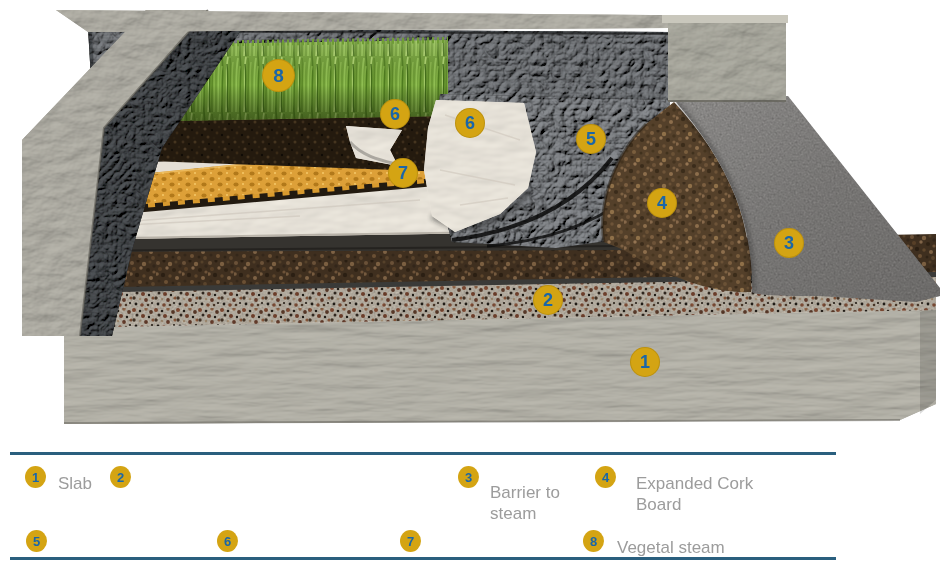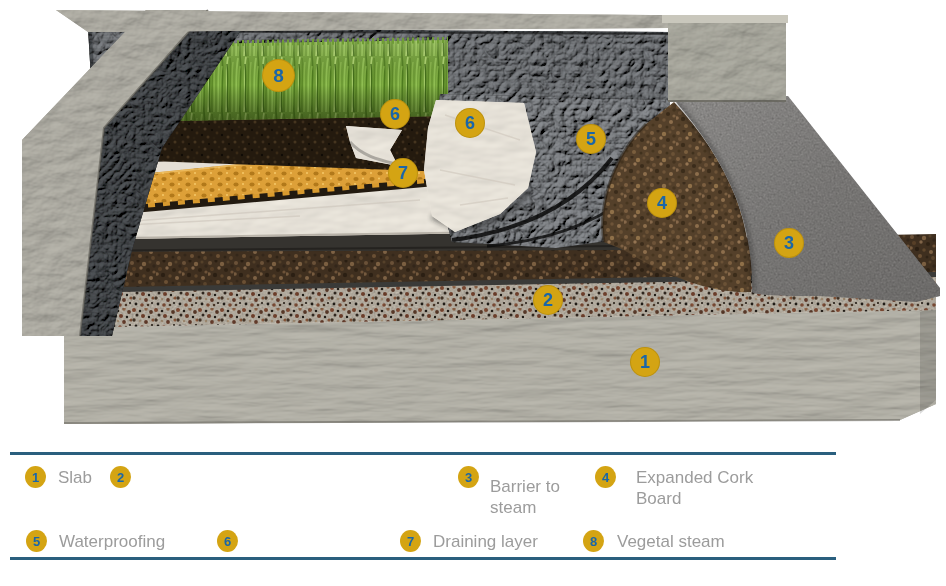--- a/index.html
+++ b/index.html
@@ -10,21 +10,21 @@
   .dbadge{position:absolute;width:30px;height:30px;border-radius:50%;
           background:#d4a413;color:#1a66a8;font-weight:bold;font-size:18px;
           display:flex;align-items:center;justify-content:center;
           box-shadow:0 0 0 1px rgba(120,90,0,.25) inset;}
   .dbadge.big{width:33px;height:33px;font-size:19px;}
   
   .rule{position:absolute;left:10px;width:826px;height:3px;background:#2a5f7e;}
   .lbadge{position:absolute;width:21px;height:22px;border-radius:50%;
           background:#d4a413;color:#1a66a8;font-weight:bold;font-size:13px;
           display:flex;align-items:center;justify-content:center;}
-  .ltext{position:absolute;color:#9c9c9c;font-size:17px;line-height:21px;}
+  .ltext{position:absolute;color:#9c9c9c;font-size:17px;line-height:21px;margin-top:6px;}
 </style>
 </head>
 <body>
 
 <div id="stage">
 
   <svg id="scene" width="946" height="446" viewBox="0 0 946 446">
     <defs>
 
       <filter id="fWall" x="-5%" y="-5%" width="110%" height="110%">
@@ -311,24 +311,22 @@
 
   <div class="lbadge" style="left:110px;top:466px">2</div>
 
   <div class="lbadge" style="left:458px;top:466px">3</div>
   <div class="ltext" style="left:490px;top:476px;width:95px">Barrier to steam</div>
 
   <div class="lbadge" style="left:595px;top:466px">4</div>
   <div class="ltext" style="left:636px;top:467px;width:140px">Expanded Cork Board</div>
 
   <div class="lbadge" style="left:26px;top:530px">5</div>
-  <div class="ltext" style="left:59px;top:531px;width:140px">Waterproofing</div>
 
   <div class="lbadge" style="left:217px;top:530px">6</div>
 
   <div class="lbadge" style="left:400px;top:530px">7</div>
-  <div class="ltext" style="left:433px;top:531px;width:130px">Draining layer</div>
 
   <div class="lbadge" style="left:583px;top:530px">8</div>
   <div class="ltext" style="left:617px;top:531px;width:130px">Vegetal steam</div>
 
   <div class="rule" style="top:557px"></div>
 </div>
 
 </body></html>

